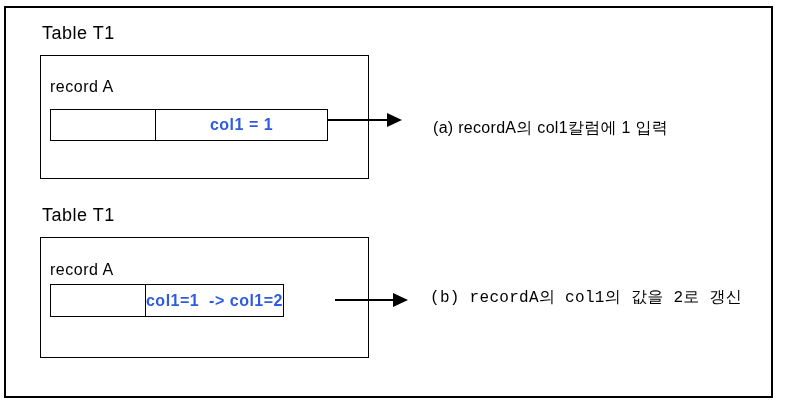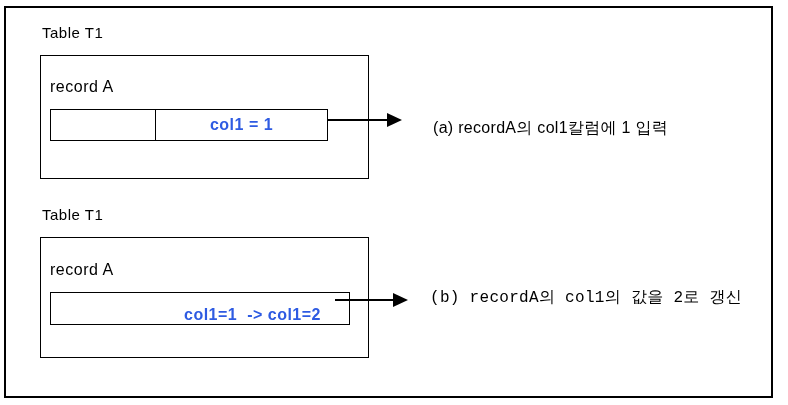--- a/index.html
+++ b/index.html
@@ -16,21 +16,21 @@
     overflow: hidden;
   }
   .abs { position: absolute; }
   .outer-frame {
     left: 4px; top: 6px;
     width: 769px; height: 392px;
     border: 2px solid #000;
     box-sizing: border-box;
   }
   .table-title {
-    font-size: 15px;
+    font-size: 18px;
     line-height: 18px;
     letter-spacing: 0.5px;
     white-space: nowrap;
   }
   .table-box {
     border: 1px solid #000;
     box-sizing: border-box;
     background: #ffffff;
   }
   .record-label {
@@ -84,21 +84,21 @@
   .label-1   { left: 50px;  top: 78px;  }
   .row-1     { left: 50px;  top: 109px; width: 278px; height: 32px; }
   .line-1    { left: 327px; top: 119px; width: 61px;  }
   .head-1    { left: 387px; top: 113px; }
   .caption-1 { left: 433px; top: 118px; }
 
   
   .title-2   { left: 42px;  top: 206px; }
   .box-2     { left: 40px;  top: 237px; width: 329px; height: 121px; }
   .label-2   { left: 50px;  top: 261px; }
-  .row-2     { left: 50px;  top: 292px; width: 300px; height: 33px; align-items: flex-end; }
+  .row-2     { left: 50px;  top: 284px; width: 234px; height: 33px; }
   .line-2    { left: 335px; top: 299px; width: 59px;  }
   .head-2    { left: 393px; top: 293px; }
   .caption-2 { left: 430px; top: 289px; font-family: Liberation Mono, monospace; }
 </style>
 </head>
 <body style="background: rgb(255, 255, 255);">
 
 <div class="abs outer-frame"></div>
 
 <div class="abs table-title title-1">Table T1</div>

